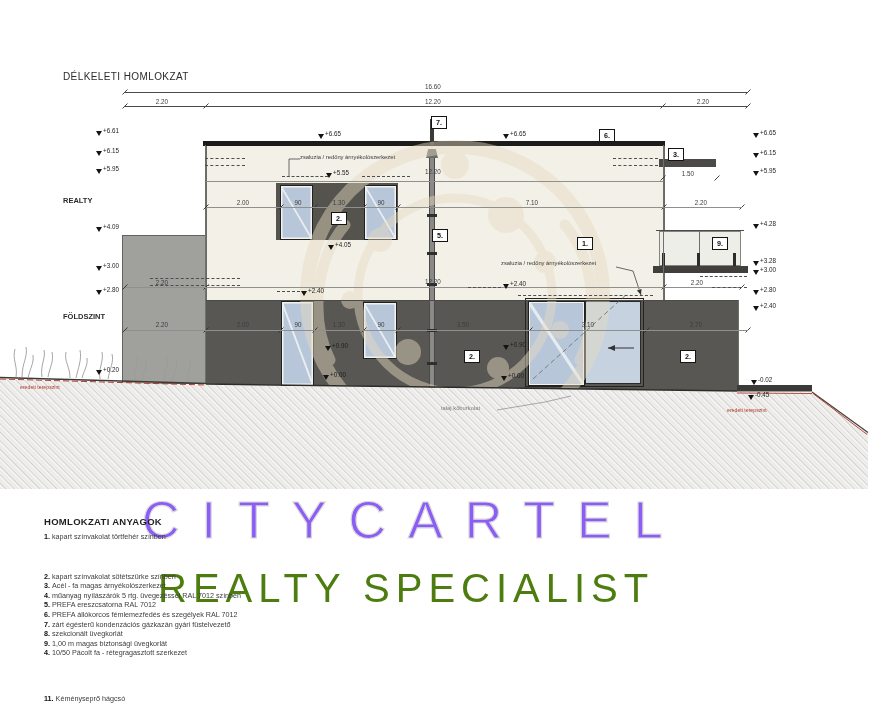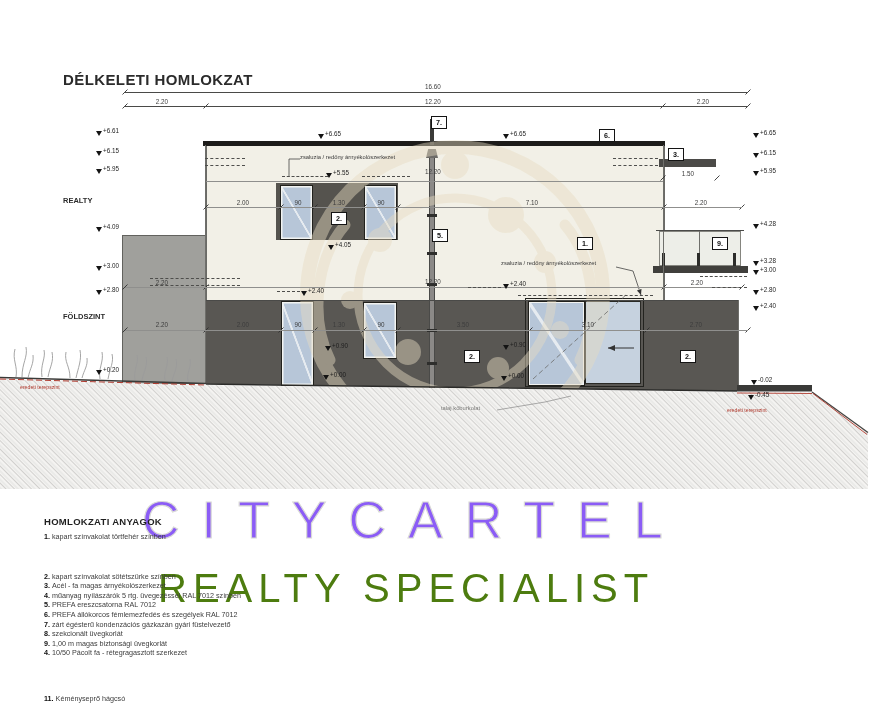--- a/index.html
+++ b/index.html
@@ -1,18 +1,18 @@
 <!DOCTYPE html>
 <html><head>
 <meta charset="utf-8">
 <style>
   html,body{margin:0;padding:0;background:#fff}
   #c{position:relative;width:873px;height:713px;background:#fff;overflow:hidden;
      font-family:"Liberation Sans",sans-serif}
-  .ttl{position:absolute;font-size:15px;font-weight:bold;letter-spacing:.4px;color:#2b2b2b;z-index:7}
+  .ttl{position:absolute;font-size:10px;font-weight:normal;letter-spacing:.4px;color:#2b2b2b;z-index:7}
   .flr{position:absolute;font-size:7.5px;font-weight:bold;color:#2b2b2b;z-index:7}
   .dl{position:absolute;transform:translateX(-50%);font-size:6.3px;color:#3d3d3d;white-space:nowrap;z-index:6;line-height:1}
   .hl{position:absolute;height:0;border-top:1px solid #8f8f8d;z-index:5}
   .hl.dk{border-top-color:#4a4a48}
   .dash{position:absolute;height:0;border-top:1.1px dashed #4e4e4c;z-index:6}
   .vl{position:absolute;width:0;border-left:1px solid #6f6f6b;z-index:2}
   .mk{position:absolute;display:flex;align-items:flex-start;z-index:6;line-height:1}
   .mk i{display:block;width:0;height:0;border:3.5px solid transparent;border-top:5.5px solid #141414;margin-top:2.5px}
   .mk b{font-weight:400;font-size:6.3px;color:#1e1e1e;margin-left:1px}
   .co{position:absolute;width:14px;height:11px;background:#fff;border:1px solid #141414;display:flex;

